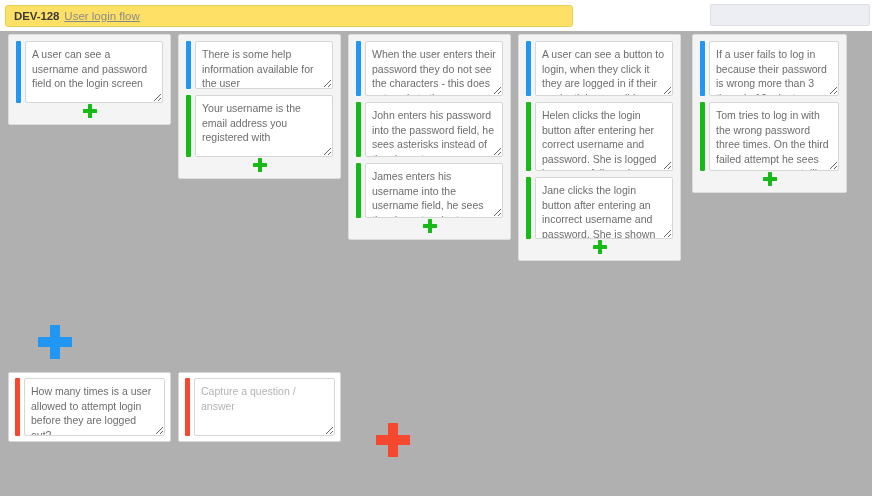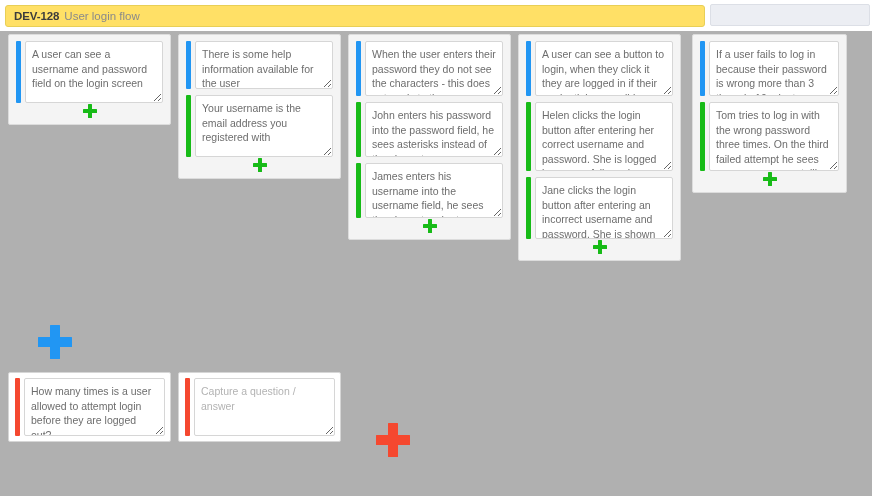--- a/index.html
+++ b/index.html
@@ -22,39 +22,40 @@
     position: absolute;
     left: 0; top: 0;
     width: 872px; height: 31px;
     background: #ffffff;
     display: flex;
     align-items: center;
     padding: 0 0 0 5px;
   }
   .epic-tag {
     height: 22px;
-    width: 700px;
+    width: 568px;
     background: #ffe066;
     border: 1px solid #e8cf56;
     border-radius: 3px;
     display: flex;
     align-items: center;
     padding: 0 8px;
     font-size: 11.5px;
     white-space: nowrap;
     overflow: hidden;
   }
   .epic-key {
     font-weight: bold;
     color: #3c3c3c;
     margin-right: 5px;
     letter-spacing: -0.1px;
   }
   .epic-title {
     color: #8a8a8a;
+    text-decoration: underline;
   }
   .header-input {
     position: absolute;
     left: 710px;
     top: 4px;
     width: 160px;
     height: 22px;
     background: #eceef3;
     border: 1px solid #dcdfe6;
     border-radius: 2px;

